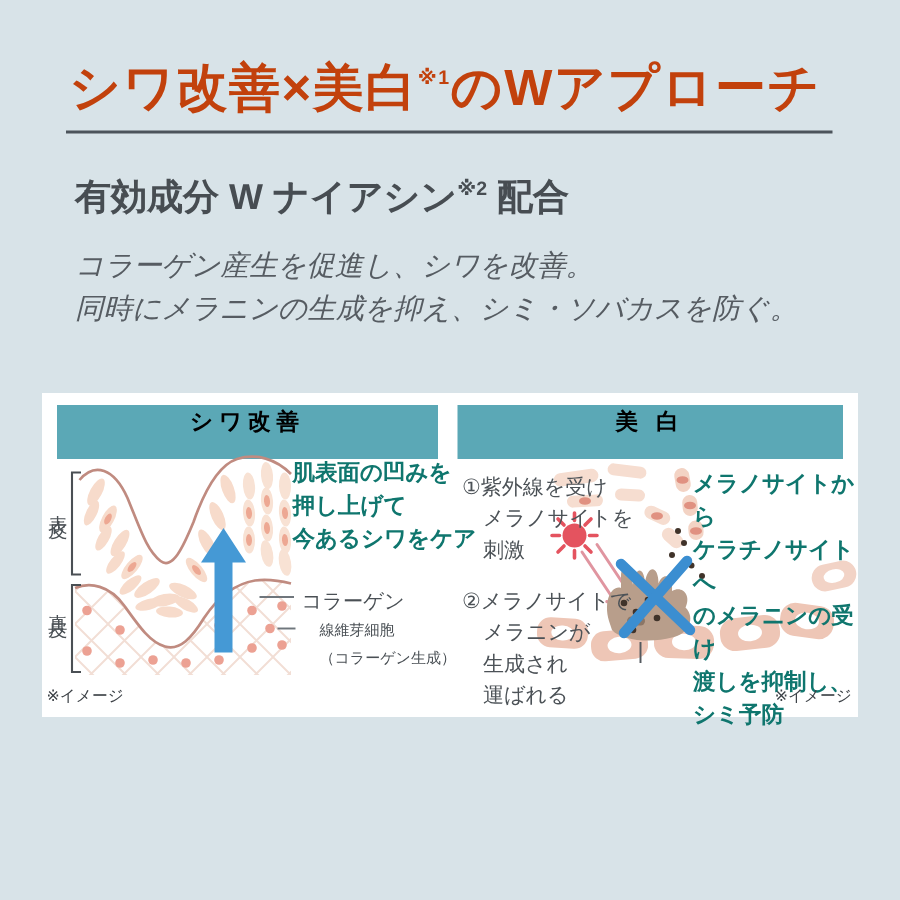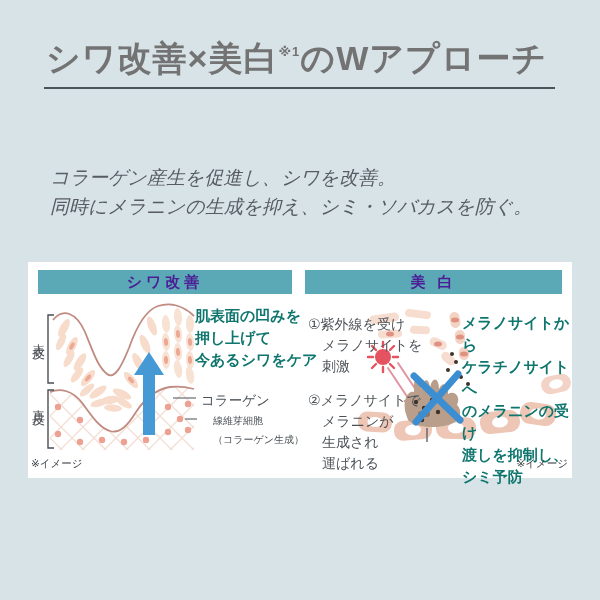--- a/index.html
+++ b/index.html
@@ -5,21 +5,21 @@
   * { margin:0; padding:0; box-sizing:border-box; }
   body { font-family:"Liberation Sans","DejaVu Sans",sans-serif; }
   .page {
     position:relative; width:600px; height:600px;
     background:#d8e3e8; overflow:hidden;
     color:#474d52;
   }
   
   .title {
     position:absolute; left:46px; top:36px; width:520px;
-    font-size:34px; font-weight:bold; letter-spacing:1px; color:#737373;
+    font-size:34px; font-weight:bold; letter-spacing:1px; color:#c2410c;
     white-space:nowrap;
   }
   .title sup { font-size:13px; font-weight:bold; vertical-align:14px; }
   .title-underline {
     position:absolute; left:44px; top:87px; width:511px; height:2px;
     background:#4c545b;
   }
   .subtitle {
     position:absolute; left:50px; top:115px;
     font-size:24px; font-weight:bold; color:#474d52; white-space:nowrap;
@@ -30,22 +30,22 @@
     font-size:19px; line-height:29px; color:#565c62;
     white-space:pre-line;
     font-style:italic;
   }
   
   .panel {
     position:absolute; left:28px; top:262px; width:544px; height:216px;
     background:#ffffff;
   }
   .panel-header {
-    position:absolute; top:8px; height:24px; line-height:24px;
-    background:#5ba8b6; color:#4c1d95; text-align:center;
+    position:absolute; top:8px; height:36px; line-height:24px;
+    background:#5ba8b6; color:#000000; text-align:center;
     font-size:15px; font-weight:bold; letter-spacing:4px;
   }
   .panel-header.left  { left:10px;  width:254px; }
   .panel-header.right { left:277px; width:257px; }
   .panel svg.art { position:absolute; left:0; top:0; }
 
   .vlabel {
     position:absolute; writing-mode:vertical-rl; text-orientation:upright;
     font-size:13px; letter-spacing:3px; color:#4a5055;
   }
@@ -65,20 +65,21 @@
   }
 </style>
 </head>
 <body>
 
 <div class="page">
 
   <h1 class="title"><span>シワ改善×美白</span><sup>※1</sup><span>のWアプローチ</span></h1>
   <div class="title-underline"></div>
 
+  <h2 class="subtitle"><span>有効成分 W ナイアシン</span><sup>※2</sup><span> 配合</span></h2>
   <p class="intro-body">コラーゲン産生を促進し、シワを改善。
 同時にメラニンの生成を抑え、シミ・ソバカスを防ぐ。</p>
 
   <div class="panel">
 
     <div class="panel-header left">シワ改善</div>
     <div class="panel-header right">美 白</div>
 
     <svg class="art" width="544" height="216" viewBox="0 0 544 216">
       <defs>

